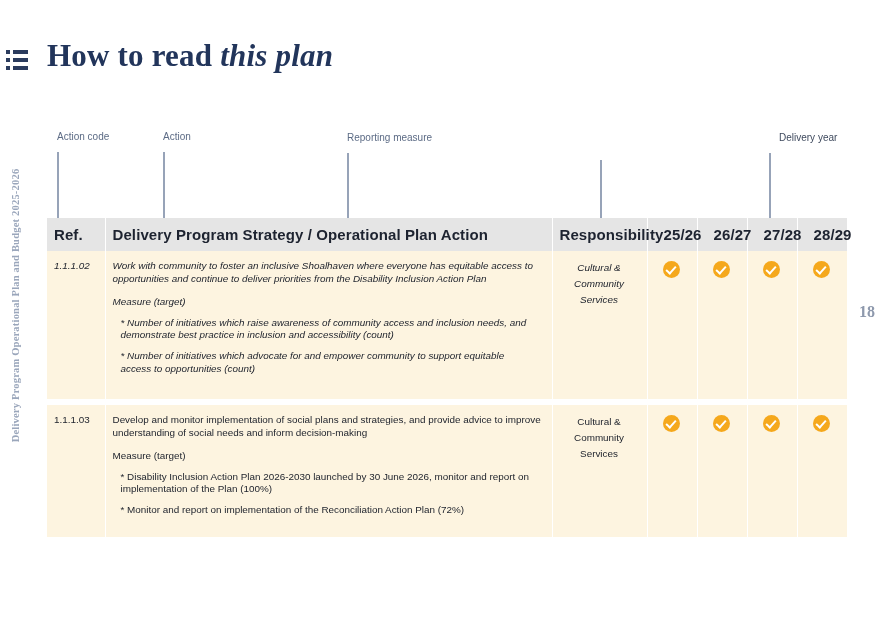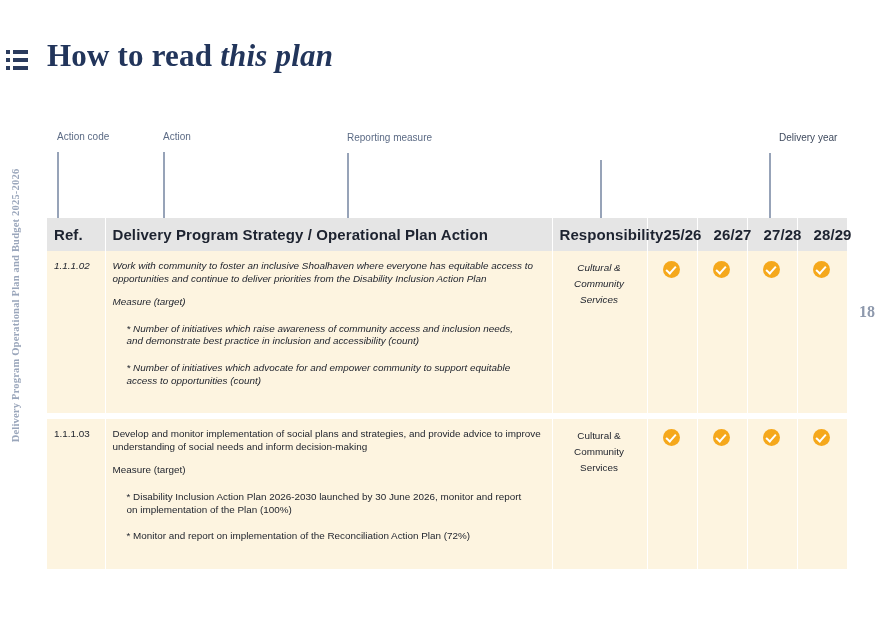--- a/index.html
+++ b/index.html
@@ -183,21 +183,21 @@
     text-align: center;
     padding-top: 10px;
   }
   .action-main {
     margin: 0 0 11px 0;
   }
   .measure-title {
     margin: 0;
   }
   .measure-list {
-    margin: 14px;
+    margin: 8px;
   }
 
   
   .check-icon {
     display: inline-block;
     width: 17px;
     height: 17px;
     border-radius: 50%;
     background: #f5a81c;
     position: relative;

